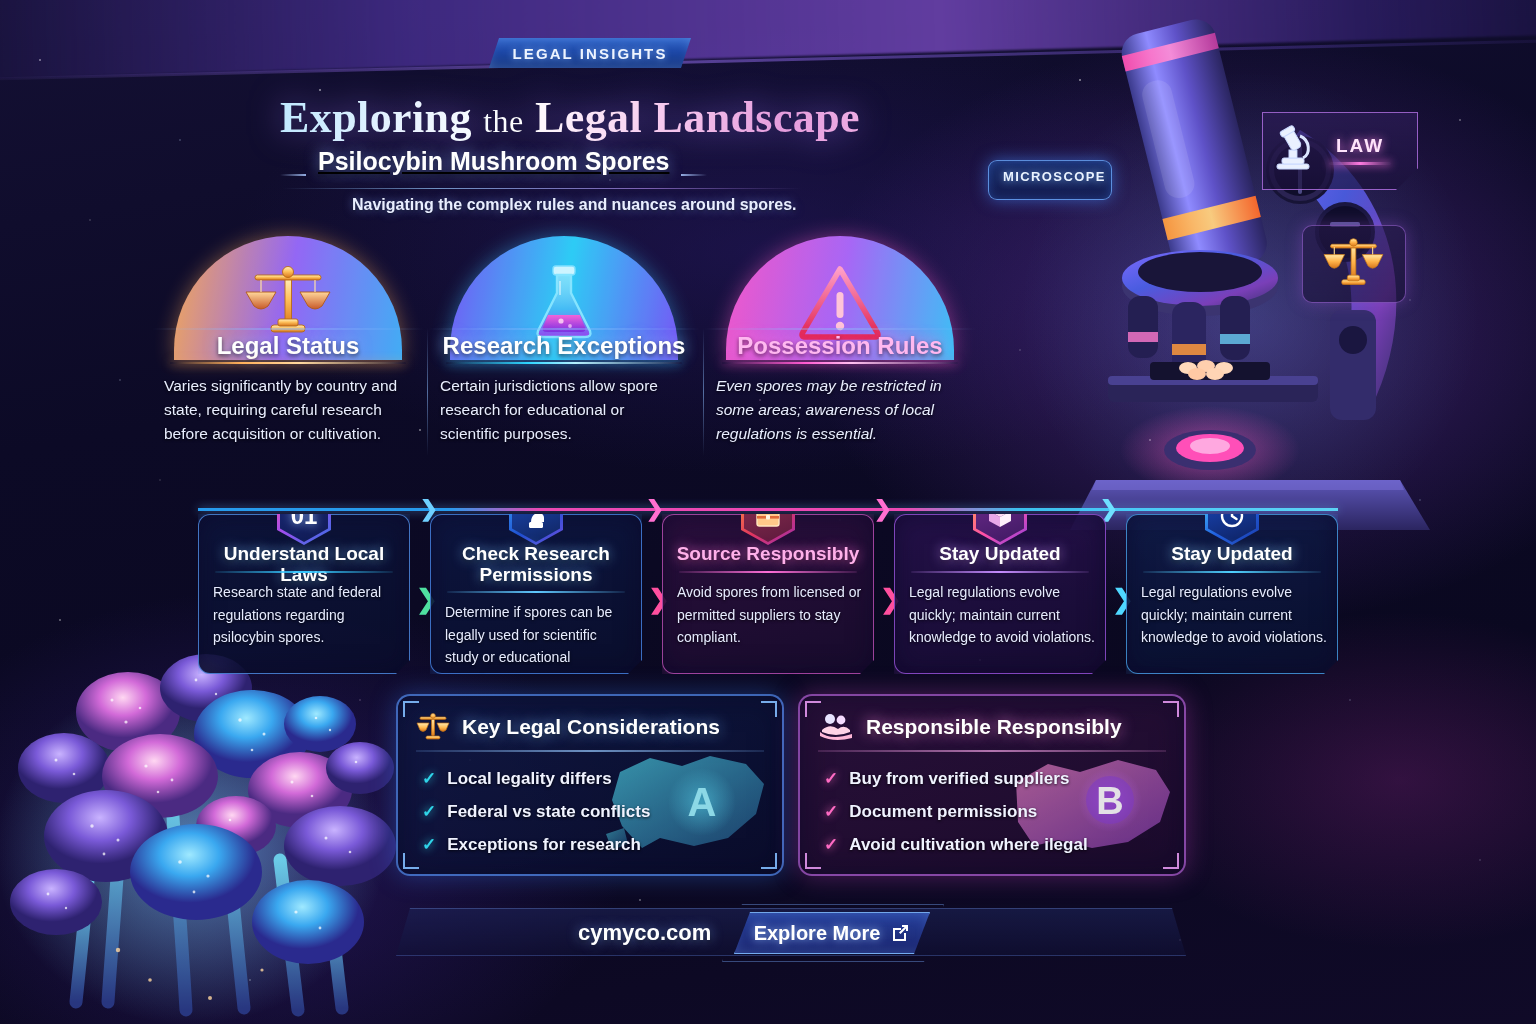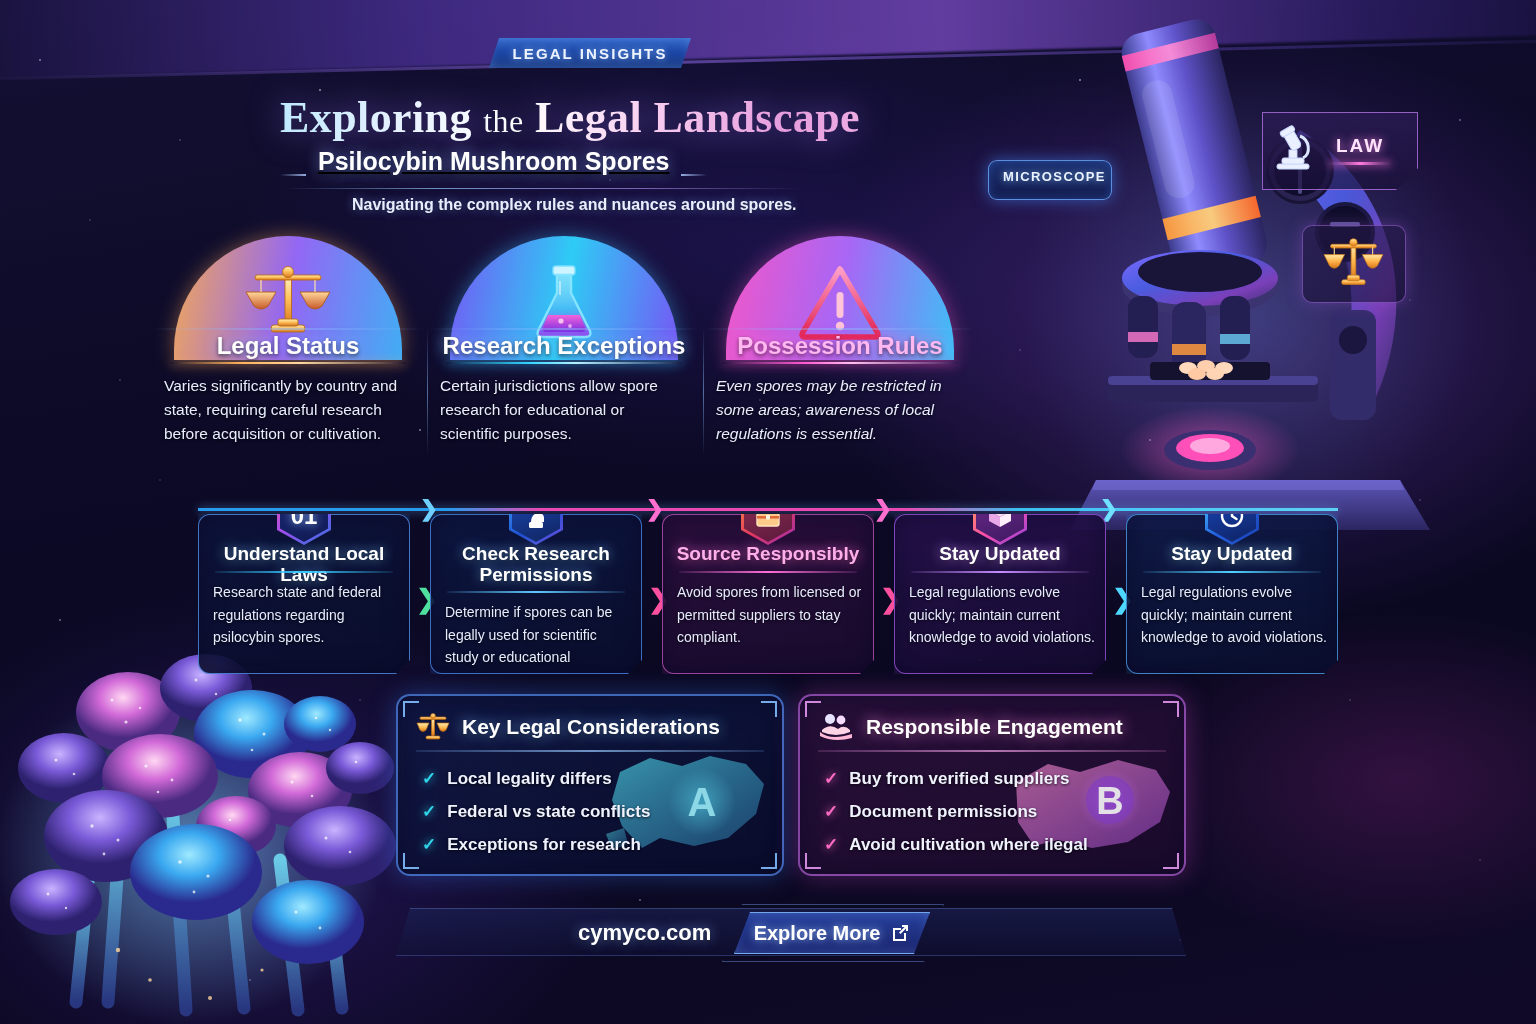--- a/index.html
+++ b/index.html
@@ -839,21 +839,21 @@
       <text x="110" y="72" text-anchor="middle" font-family="Liberation Sans, sans-serif" font-size="38" font-weight="bold" fill="#ffffff">B</text>
     </svg>
 
     <div class="phead">
       <svg width="36" height="30" viewBox="0 0 36 30">
         <circle cx="12" cy="7" r="5" fill="#e8e4ff"></circle>
         <circle cx="23" cy="8" r="4.4" fill="#f6dcff"></circle>
         <path d="M4 18 Q12 11 20 17 Q26 12 32 18 L32 20 Q18 26 4 20 Z" fill="#ffd3e6"></path>
         <path d="M2 20 Q12 29 34 22 L34 26 Q16 31 2 24 Z" fill="#ffb8d8"></path>
       </svg>
-      <span class="ptitle">Responsible Engagement</span>
+      <span class="ptitle">Responsible Responsibly</span>
     </div>
     <div class="prule"></div>
     <ul>
       <li>
         <span class="chk">✓</span>
         <span>Buy from verified suppliers</span>
       </li>
       <li>
         <span class="chk">✓</span>
         <span>Document permissions</span>

